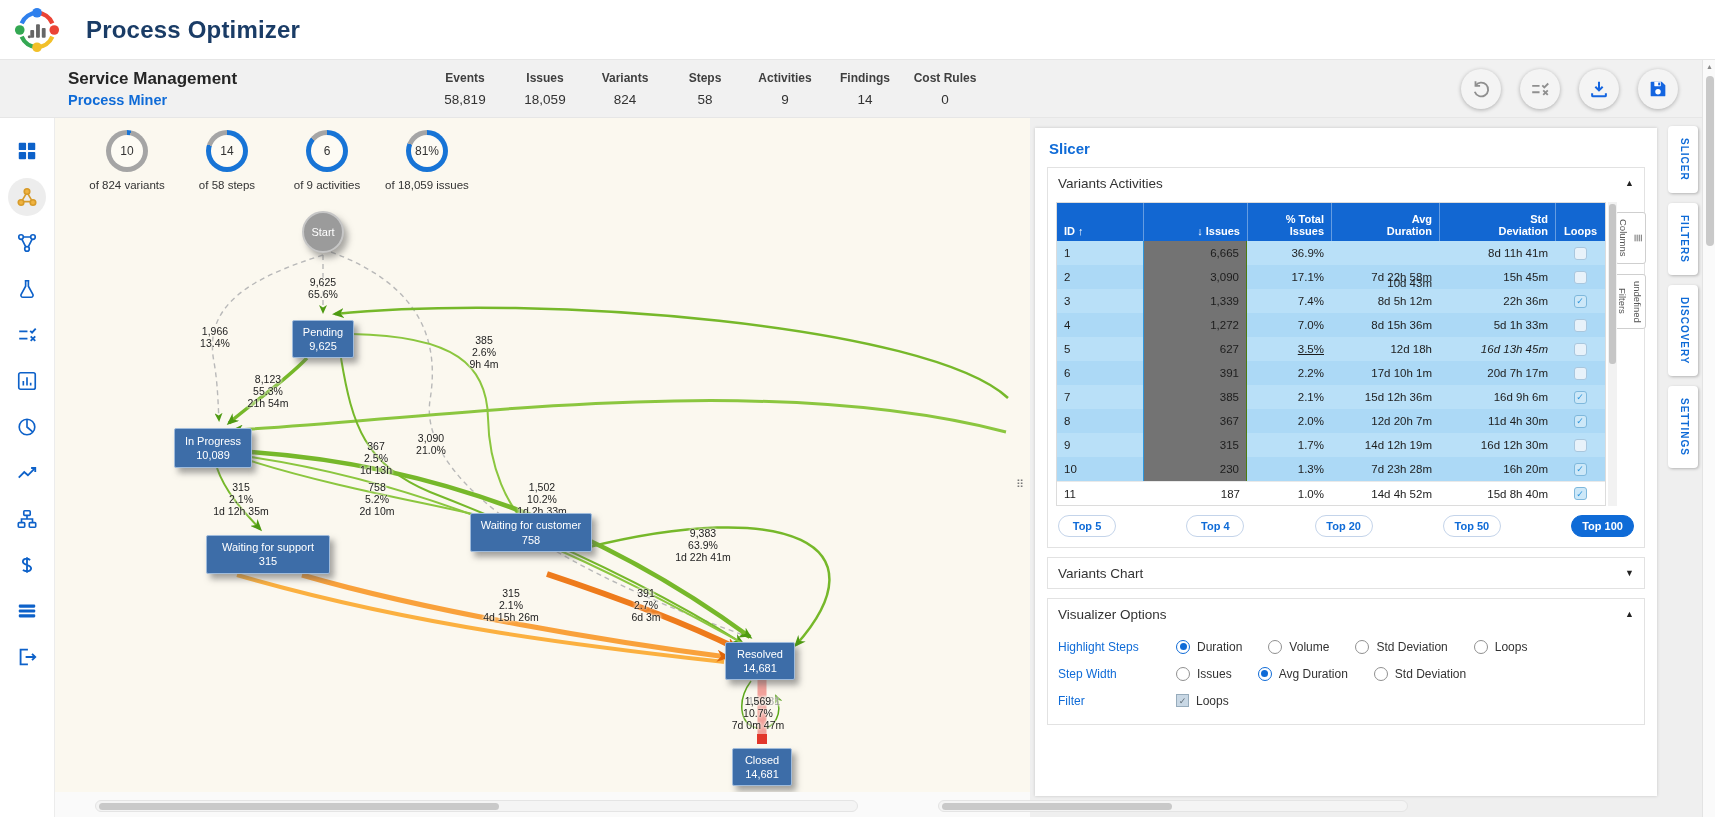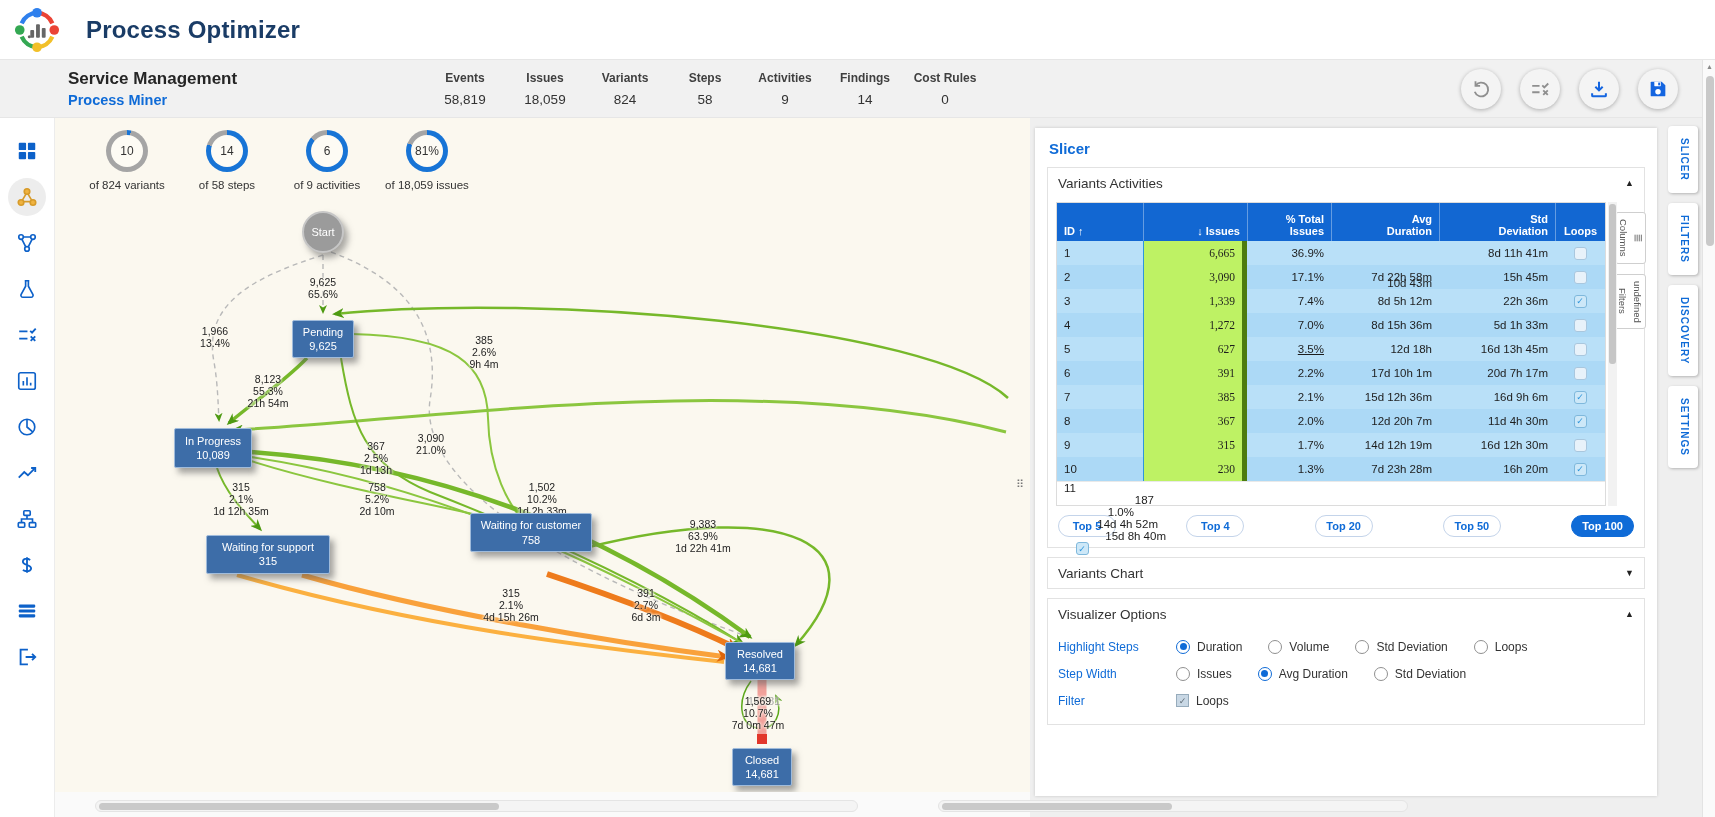--- a/index.html
+++ b/index.html
@@ -63,23 +63,23 @@
   .sec-arrow{font-size:9px;color:#222;cursor:pointer;}
   .vs-body{display:flex;padding:4px 2px 0 8px;}
   .tablewrap{flex:1;position:relative;display:flex;}
   .tbl{flex:1;border:1px solid #DCDCDC;}
   .t-head{display:flex;background:#1267D2;color:#fff;}
   .th{font-size:11px;font-weight:700;padding:4px 7px;white-space:pre-line;display:flex;
     align-items:flex-end;min-height:38px;border-left:1px solid rgba(255,255,255,.35);cursor:pointer;}
   .th:first-child{border-left:none;}
   .t-row{display:flex;height:24px;cursor:pointer;}
   .t-row.sel-a{background:#B9E0F8;} .t-row.sel-b{background:#ACD9F6;}
-  .t-row.plain{background:#fff;border-top:1px solid #E9E9E9;flex-direction:column;}
+  .t-row.plain{background:#fff;border-top:1px solid #E9E9E9;}
   .td{font-size:11.5px;color:#1d1d1d;padding:0 7px;display:flex;align-items:center;}
-  .td.issues-sel{background:#bef264;border-left:1px solid #2E96DC;border-right:5px solid #4d7c0f;font-family:Liberation Serif, serif;}
+  .td.issues-sel{background:#737373;border-left:1px solid #2E96DC;border-right:1px solid #4d7c0f;}
   .cbx{width:13px;height:13px;border:1px solid #A9C7DE;border-radius:3px;background:#E8F2FA;
     margin:auto;font-size:9px;color:#2E96DC;display:flex;align-items:center;justify-content:center;cursor:pointer;}
   .cbx.on{background:#CDE8F8;border-color:#7FB8DC;}
   .t-scroll{width:9px;background:#F2F2F2;margin-left:2px;position:relative;}
   .t-thumb{position:absolute;top:2px;left:1px;width:7px;height:160px;background:#C6C6C6;border-radius:3px;cursor:pointer;}
   .vs-strip{width:26px;display:flex;flex-direction:column;align-items:center;padding-top:10px;gap:10px;}
   .tool-v{writing-mode:vertical-rl;font-size:9.5px;color:#555;border:1px solid #CFCFCF;border-radius:3px;
     padding:6px 2px;display:flex;flex-direction:column;align-items:center;gap:4px;background:#fff;cursor:pointer;}
   .tool-v svg{width:10px;height:10px;}
   .top-btns{display:flex;justify-content:space-between;padding:9px 10px 10px;}
@@ -436,21 +436,21 @@
 1d 13h</div>
       <div class="edge-label" style="left: 116px; top: 363px;">315
 2.1%
 1d 12h 35m</div>
       <div class="edge-label" style="left: 252px; top: 363px;">758
 5.2%
 2d 10m</div>
       <div class="edge-label" style="left: 417px; top: 363px;">1,502
 10.2%
 1d 2h 33m</div>
-      <div class="edge-label" style="left: 578px; top: 400px;">9,383
+      <div class="edge-label" style="left: 578px; top: 409px;">9,383
 63.9%
 1d 22h 41m</div>
       <div class="edge-label" style="left: 386px; top: 469px;">315
 2.1%
 4d 15h 26m</div>
       <div class="edge-label" style="left: 521px; top: 469px;">391
 2.7%
 6d 3m</div>
       <div class="edge-label ghost" style="left: 639px; top: 577px;">14,681</div>
       <div class="edge-label" style="left: 633px; top: 577px;">1,569
@@ -520,21 +520,21 @@
                 <div class="td" style="width: 116px; justify-content: flex-end;">5d 1h 33m</div>
                 <div class="td" style="width: 50px;">
                   <div class="cbx"></div>
                 </div>
               </div>
               <div class="t-row sel-a">
                 <div class="td" style="width: 86px; justify-content: flex-start;">5</div>
                 <div class="td issues-sel" style="width: 104px; justify-content: flex-end;">627</div>
                 <div class="td" style="width: 84px; justify-content: flex-end; text-decoration: underline;">3.5%</div>
                 <div class="td" style="width: 108px; justify-content: flex-end;">12d 18h</div>
-                <div class="td" style="width: 116px; justify-content: flex-end;">16d 13h 45m</div>
+                <div class="td" style="width: 116px; justify-content: flex-end; font-style: italic;">16d 13h 45m</div>
                 <div class="td" style="width: 50px;">
                   <div class="cbx"></div>
                 </div>
               </div>
               <div class="t-row sel-b">
                 <div class="td" style="width: 86px; justify-content: flex-start;">6</div>
                 <div class="td issues-sel" style="width: 104px; justify-content: flex-end;">391</div>
                 <div class="td" style="width: 84px; justify-content: flex-end;">2.2%</div>
                 <div class="td" style="width: 108px; justify-content: flex-end;">17d 10h 1m</div>
                 <div class="td" style="width: 116px; justify-content: flex-end;">20d 7h 17m</div>

